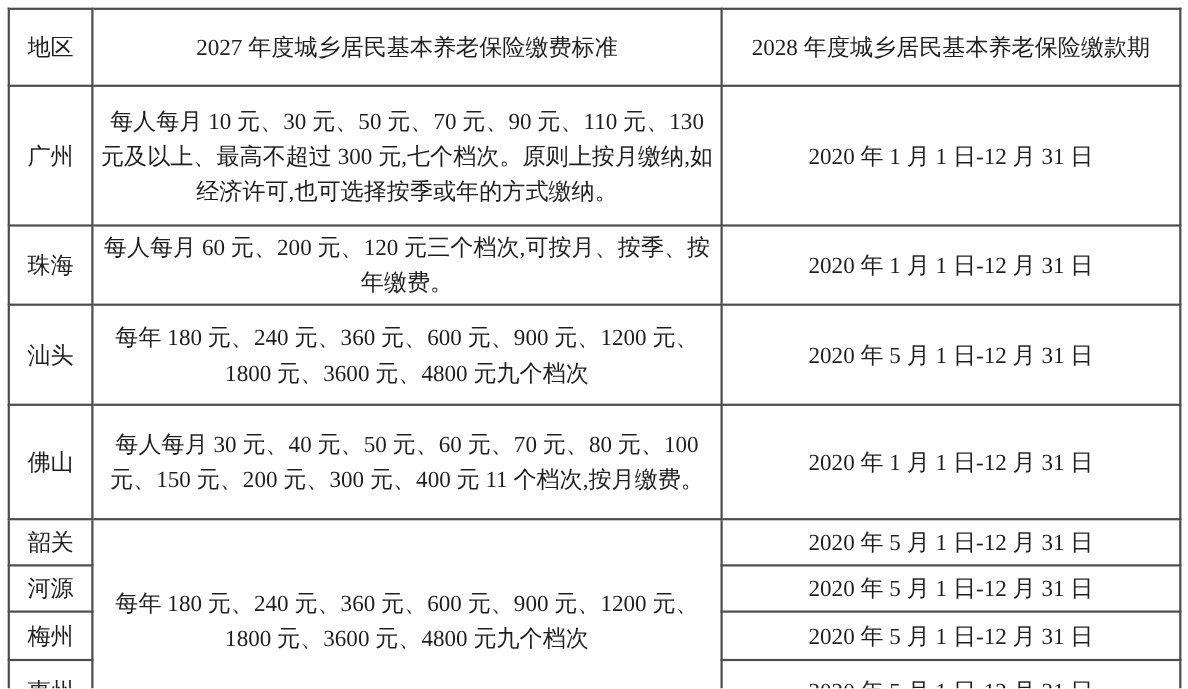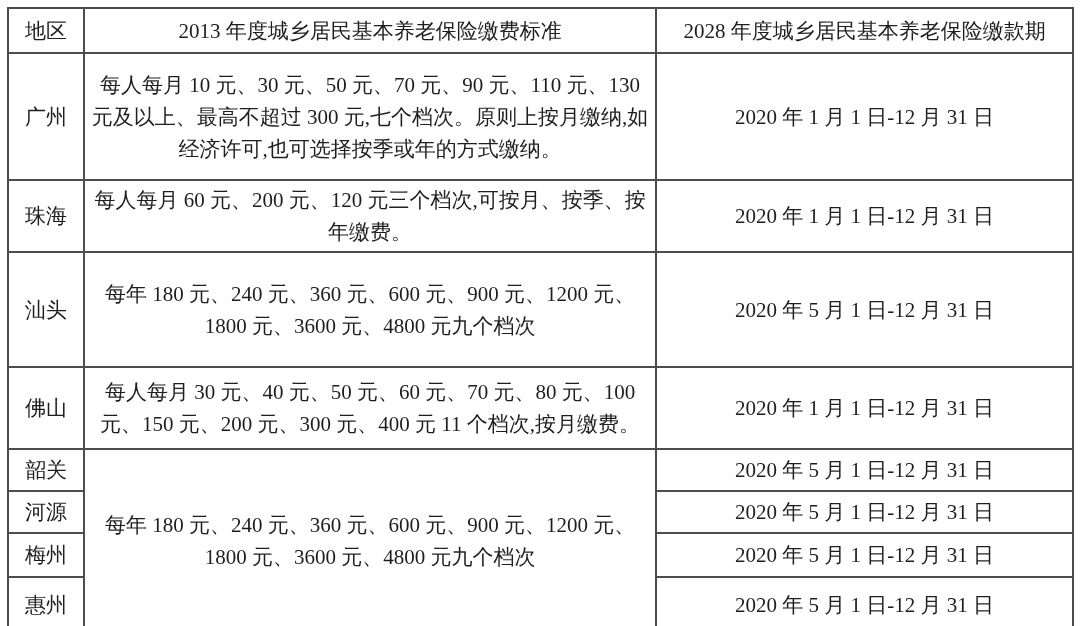--- a/index.html
+++ b/index.html
@@ -39,25 +39,25 @@
     padding: 2px 6px;
     background: #ffffff;
   }
   col.region-col   { width: 76px;  }
   col.standard-col { width: 572px; }
   col.period-col   { width: 417px; }
 
   .cell-center { text-align: center; }
   .cell-left   { text-align: center; padding-left: 12px; padding-right: 5px; }
 
-  tr.row-header { height: 45px; padding-left: 36px;  }
+  tr.row-header { height: 70px; padding-left: 36px;  }
   tr.row-gz     { height: 127px; }
   tr.row-zh     { height: 72px;  }
-  tr.row-st     { height: 115px;  }
-  tr.row-fs     { height: 82px; padding-left: 32px;  }
+  tr.row-st     { height: 91px;  }
+  tr.row-fs     { height: 104px; padding-left: 32px;  }
   tr.row-sg     { height: 42px; margin-left: 16px;  }
   tr.row-hy     { height: 42px;  }
   tr.row-mz     { height: 44px;  }
   tr.row-hz     { height: 55px;  }
 
   td.shared-cell {
     vertical-align: middle;
     padding-top: 50px;
   }
 </style>
@@ -68,21 +68,21 @@
   <table class="pension">
     <colgroup>
       <col class="region-col">
       <col class="standard-col">
       <col class="period-col">
     </colgroup>
 
     <tbody>
         <tr class="row-header">
       <th class="cell-center">地区</th>
-      <th class="cell-center">2013 年度城乡居民基本养老保险缴费标准</th>
+      <th class="cell-center">2027 年度城乡居民基本养老保险缴费标准</th>
       <th class="cell-center">2028 年度城乡居民基本养老保险缴款期</th>
     </tr>
 
     <tr class="row-gz">
       <td class="cell-center">广州</td>
       <td class="cell-left">每人每月 10 元、30 元、50 元、70 元、90 元、110 元、130 元及以上、最高不超过 300 元,七个档次。原则上按月缴纳,如经济许可,也可选择按季或年的方式缴纳。</td>
       <td class="cell-center">2020 年 1 月 1 日-12 月 31 日</td>
     </tr>
 
     <tr class="row-zh">

